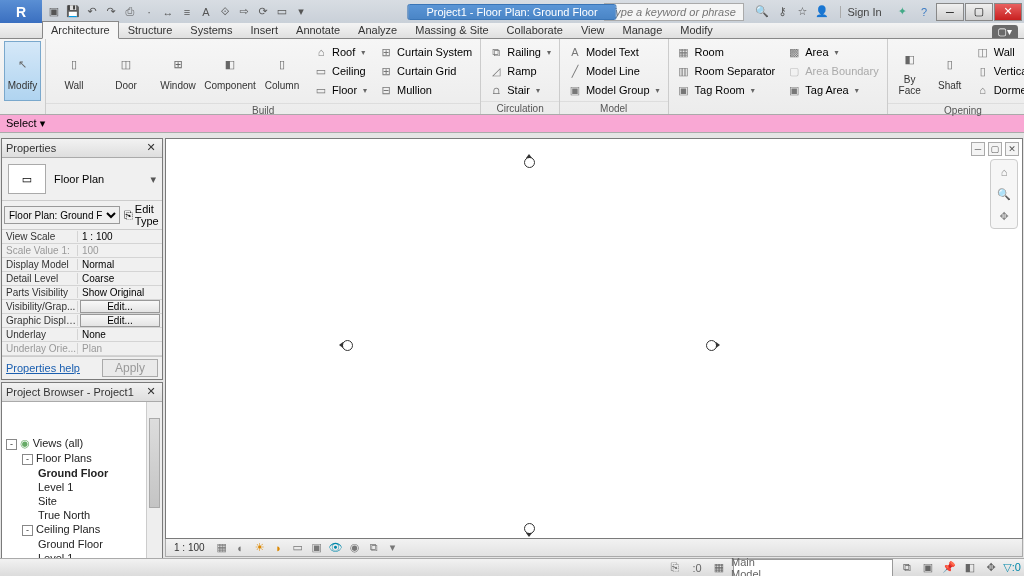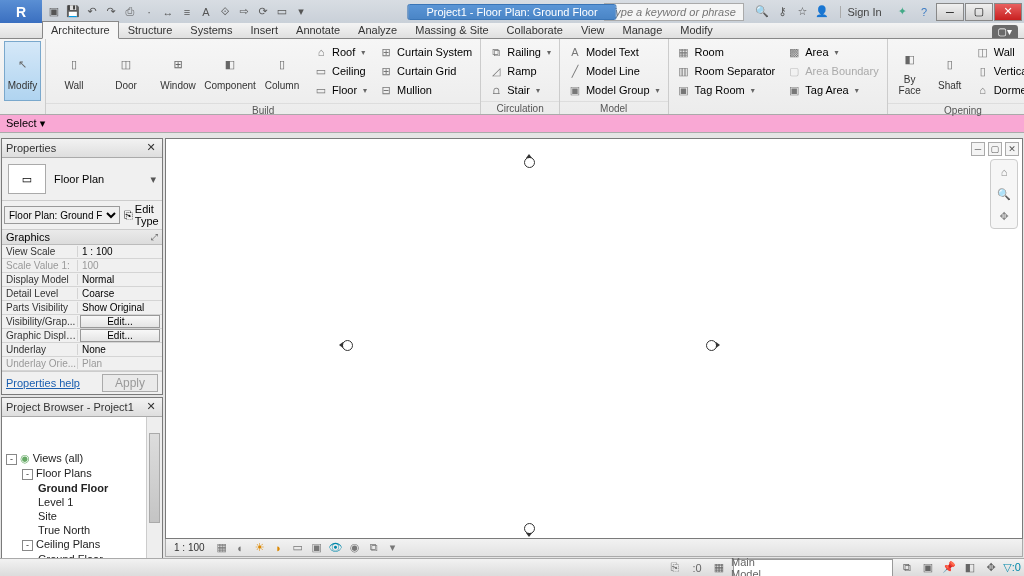--- a/index.html
+++ b/index.html
@@ -361,24 +361,20 @@
         <span class="name">Floor Plan</span>
         <span class="arr">▾</span>
       </div>
       <div class="prop-row2">
         <select><option>Floor Plan: Ground F</option></select>
         <span class="edit-type">
             <span>⎘</span>
             <span>Edit Type</span>
           </span>
       </div>
-      <div class="prop-cat">
-          <span>Graphics</span>
-          <span class="exp">⤢</span>
-        </div>
       <div class="prop-grid" id="prop-grid">
           <div class="row">
             <div class="k">View Scale</div>
             <div class="v">1 : 100</div>
           </div>
           <div class="row disabled">
             <div class="k">Scale Value   1:</div>
             <div class="v">100</div>
           </div>
           <div class="row">

